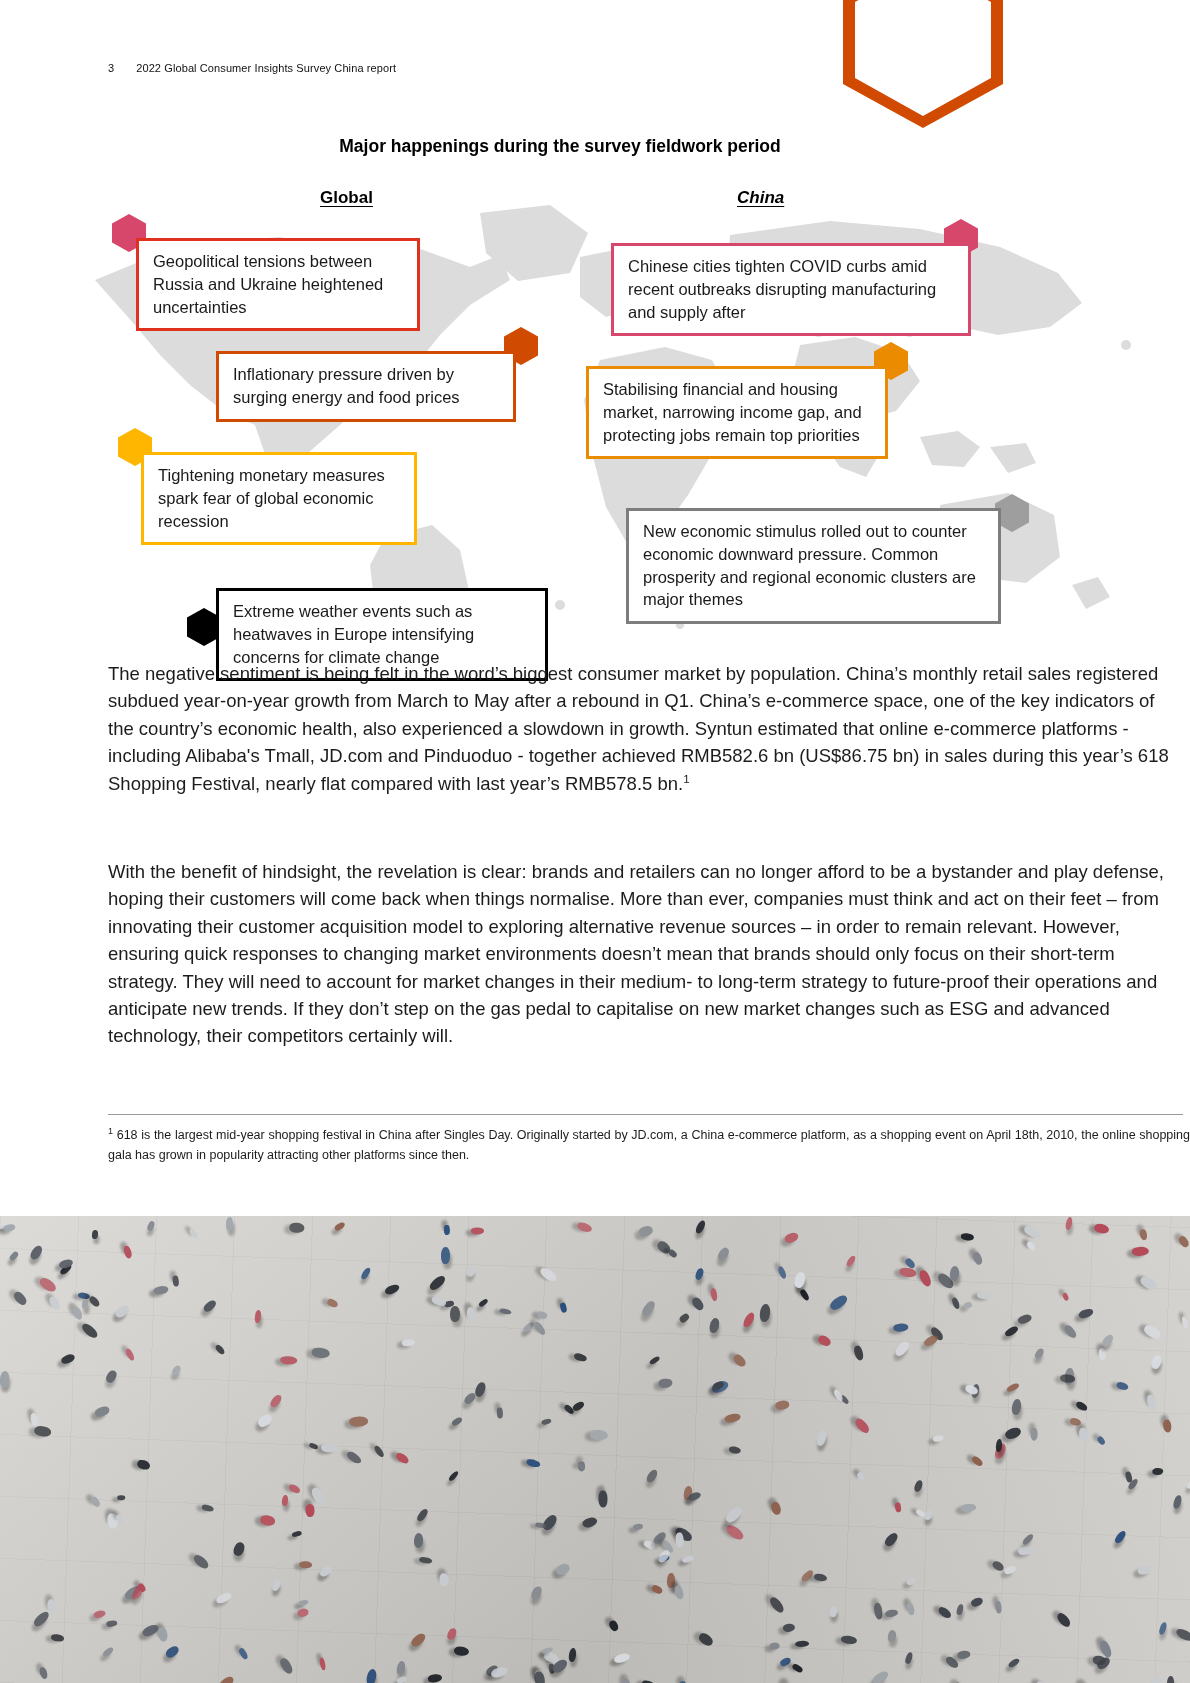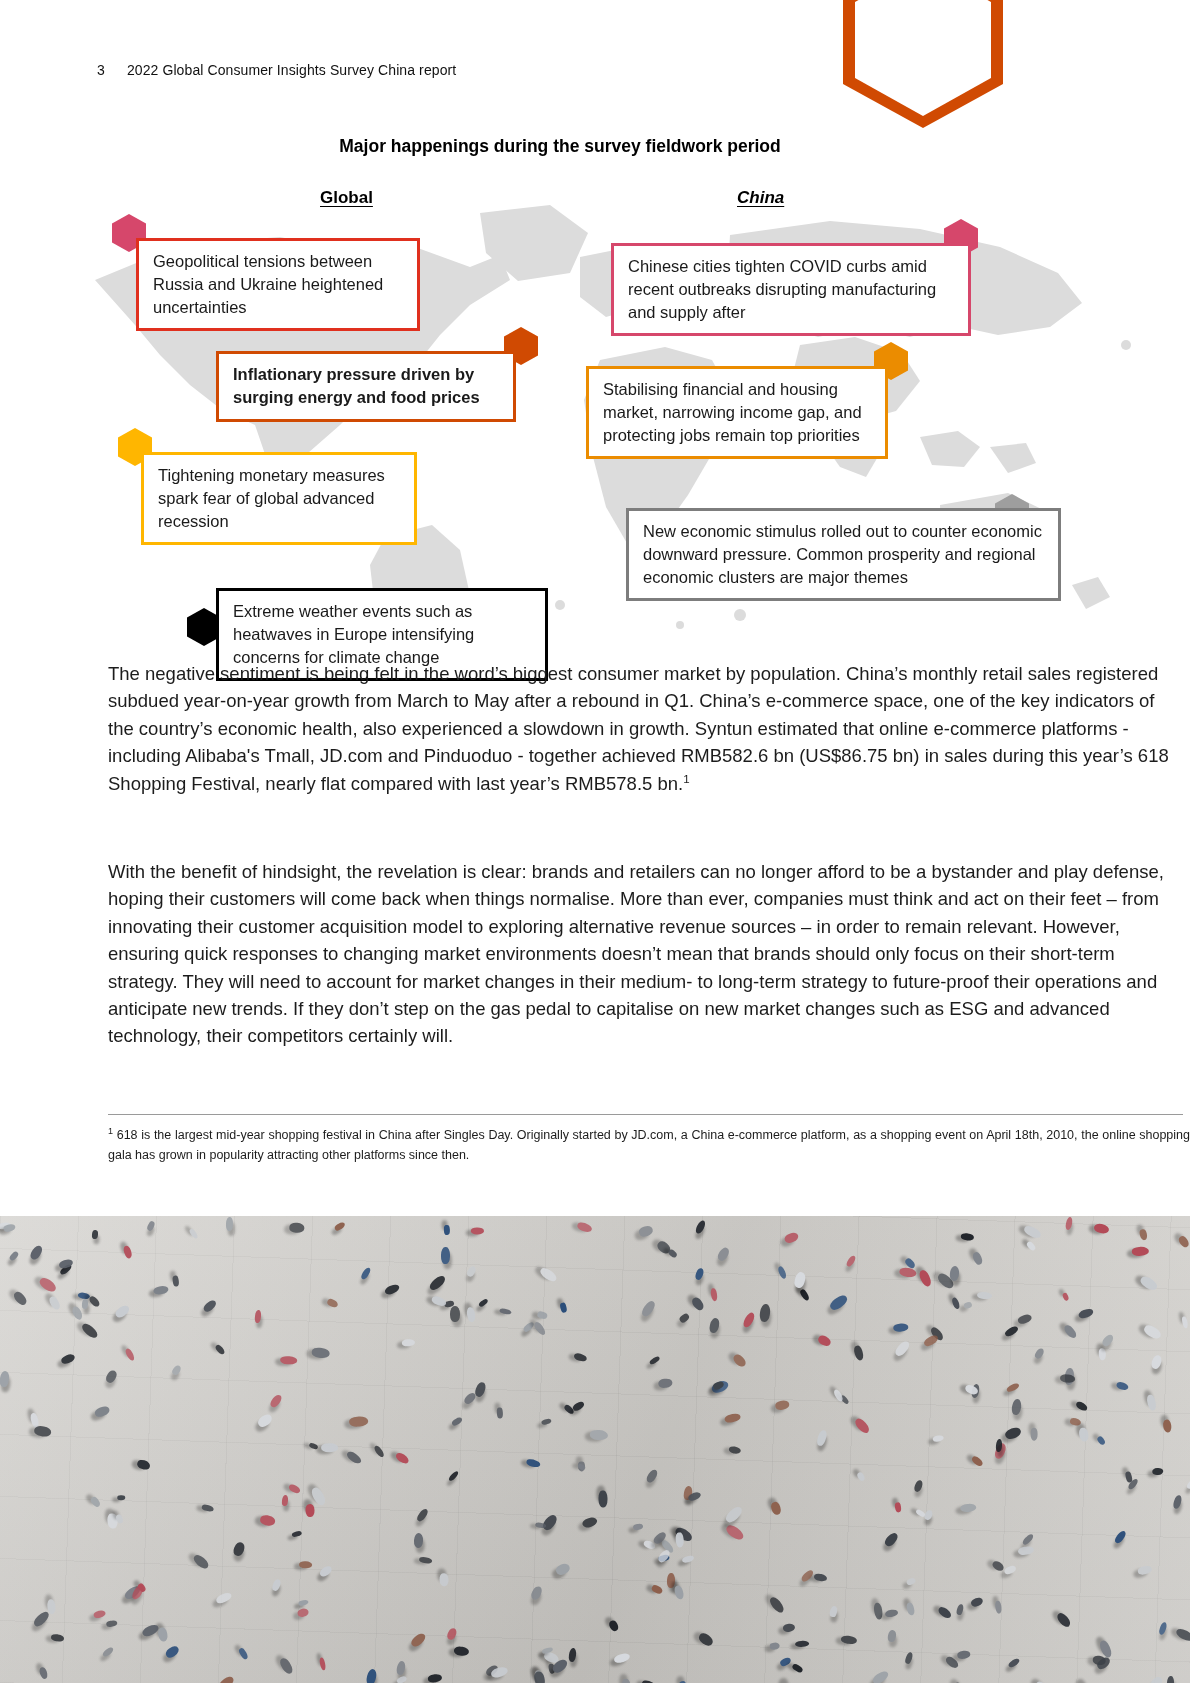--- a/index.html
+++ b/index.html
@@ -19,22 +19,22 @@
     clip-path: polygon(50% 0%, 100% 25%, 100% 75%, 50% 100%, 0% 75%, 0% 25%);
   }
   .hex-deco-top::after {
     content:""; position:absolute; top:12px; left:12px; right:12px; bottom:12px;
     background:#fff;
     clip-path: polygon(50% 0%, 100% 25%, 100% 75%, 50% 100%, 0% 75%, 0% 25%);
   }
 
   
   .page-header {
-    position:absolute; top:62px; left:97px;
-    font-size:14px; color:#111; letter-spacing:0.1px;
+    position:absolute; top:62px; left:108px;
+    font-size:11px; color:#111; letter-spacing:0.1px;
   }
   .page-header .pgnum { margin-right:22px; }
 
   
   .section-title {
     position:absolute; top:136px; left:0; width:1120px;
     text-align:center; font-size:17.5px; font-weight:bold; color:#000;
   }
 
   
@@ -75,21 +75,21 @@
 
   #box-weather { top:552px; left:216px; width:332px; border-color:#000000; }
   #hex-weather { top:608px; left:187px; background:#000000; }
 
   #box-covid { top:243px; left:611px; width:360px; border-color:#D6476B; }
   #hex-covid { top:219px; left:944px; background:#D6476B; }
 
   #box-stabilising { top:366px; left:586px; width:302px; border-color:#EB8C00; }
   #hex-stabilising { top:342px; left:874px; background:#EB8C00; }
 
-  #box-stimulus { top:508px; left:626px; width:435px; border-color:#7D7D7D; }
+  #box-stimulus { top:508px; left:626px; width:375px; border-color:#7D7D7D; }
   #hex-stimulus { top:494px; left:995px; background:#9E9E9E; }
 
   
   .body-copy {
     position:absolute; left:108px; width:1075px;
     font-size:18.5px; line-height:1.48; color:#1c1c1c;
   }
   #para-1 { top:660px; }
   #para-2 { top:858px; }
   .body-copy sup { font-size:11.5px; vertical-align: super; }
@@ -180,24 +180,24 @@
     </svg>
   </div>
 
   <div class="col-head global">Global</div>
   <div class="col-head china">China</div>
 
   <div class="hexmark" id="hex-geopolitical" style="background: rgb(214, 71, 107);"></div>
   <div class="callout" id="box-geopolitical" style="border-color: rgb(224, 48, 30);">Geopolitical tensions between Russia and Ukraine heightened uncertainties</div>
 
   <div class="hexmark" id="hex-inflation" style="background: rgb(208, 74, 2);"></div>
-  <div class="callout" id="box-inflation" style="border-color: rgb(208, 74, 2); font-weight: bold;">Inflationary pressure driven by surging energy and food prices</div>
+  <div class="callout" id="box-inflation" style="border-color: rgb(208, 74, 2);">Inflationary pressure driven by surging energy and food prices</div>
 
   <div class="hexmark" id="hex-monetary" style="background: rgb(255, 182, 0);"></div>
-  <div class="callout" id="box-monetary" style="border-color: rgb(255, 182, 0);">Tightening monetary measures spark fear of global advanced recession</div>
+  <div class="callout" id="box-monetary" style="border-color: rgb(255, 182, 0);">Tightening monetary measures spark fear of global economic recession</div>
 
   <div class="hexmark" id="hex-weather" style="background: rgb(0, 0, 0);"></div>
   <div class="callout" id="box-weather" style="border-color: rgb(0, 0, 0); margin-top: 36px;">Extreme weather events such as heatwaves in Europe intensifying concerns for climate change</div>
 
   <div class="hexmark" id="hex-covid" style="background: rgb(214, 71, 107);"></div>
   <div class="callout" id="box-covid" style="border-color: rgb(214, 71, 107);">Chinese cities tighten COVID curbs amid recent outbreaks disrupting manufacturing and supply after</div>
 
   <div class="hexmark" id="hex-stabilising" style="background: rgb(235, 140, 0);"></div>
   <div class="callout" id="box-stabilising" style="border-color: rgb(235, 140, 0);">Stabilising financial and housing market, narrowing income gap, and protecting jobs remain top priorities</div>
 

